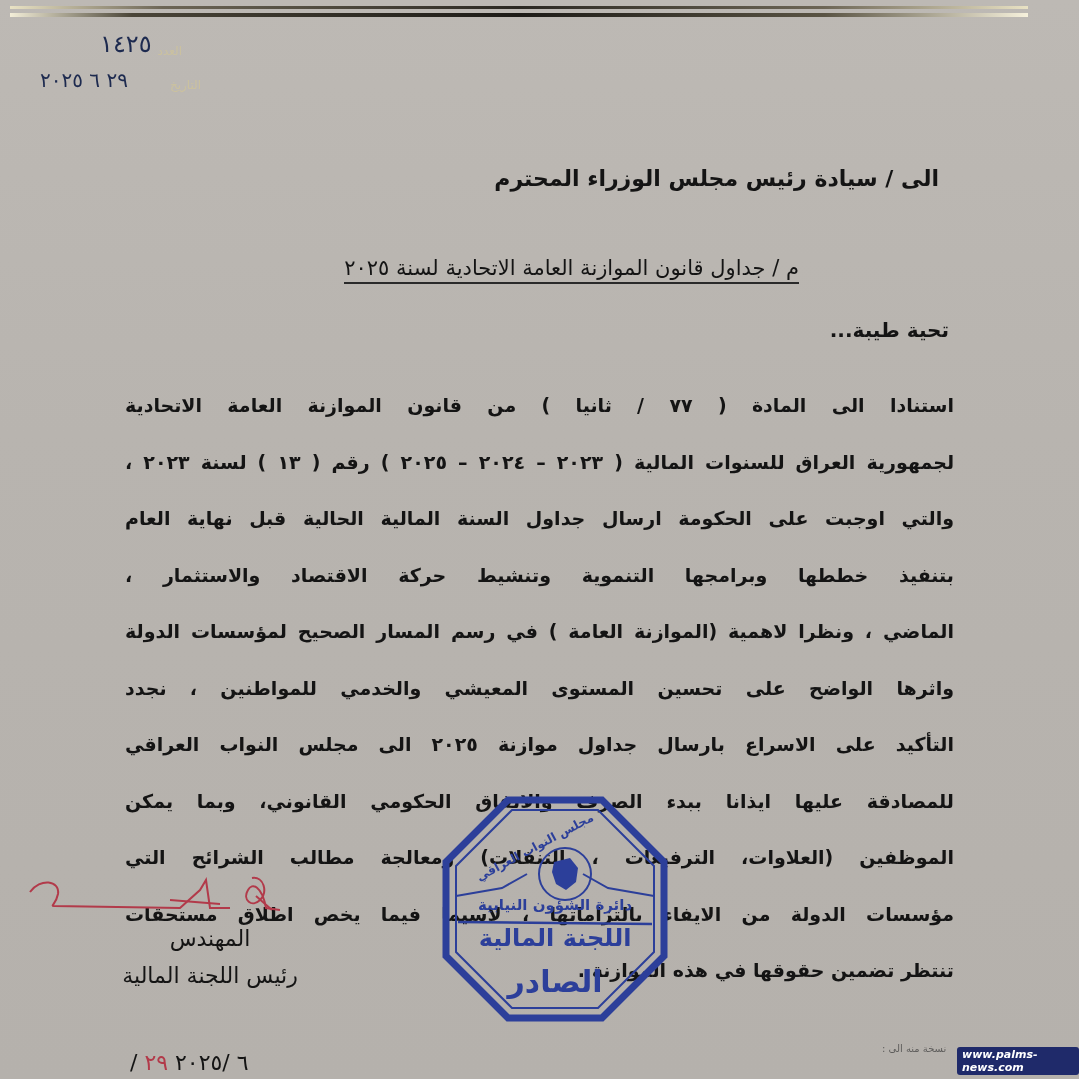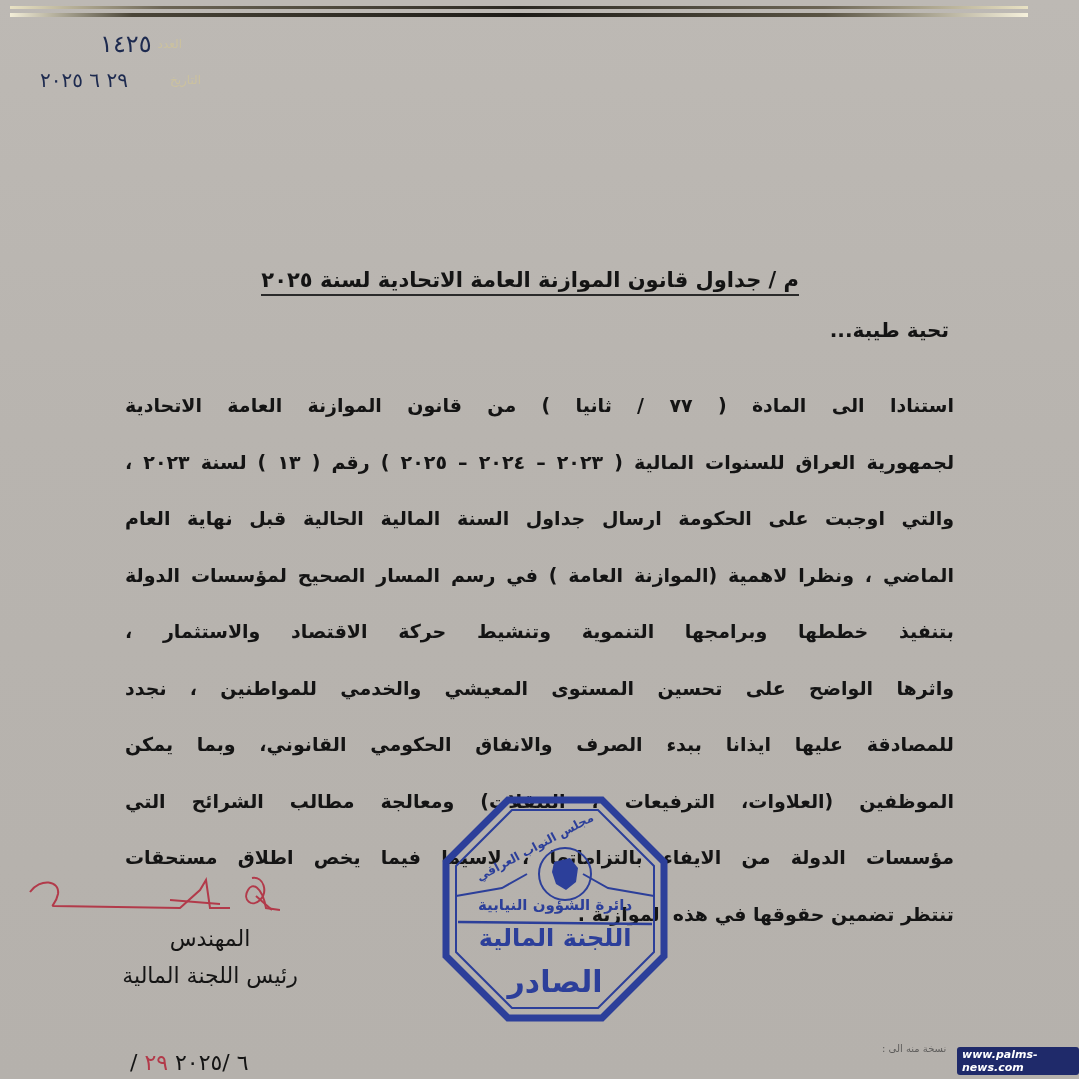--- a/index.html
+++ b/index.html
@@ -17,34 +17,34 @@
   }
   .header-rule .line1 {
     position: absolute; left: 0; top: 0; width: 100%; height: 3px;
     background: linear-gradient(90deg, #e9e2c4 0%, #6d6656 15%, #2b2822 50%, #6d6656 80%, #e9e2c4 100%);
   }
   .header-rule .line2 {
     position: absolute; left: 0; top: 7px; width: 100%; height: 4px;
     background: linear-gradient(90deg, #f3eed8 0%, #4a4538 12%, #1d1b17 50%, #5a5444 80%, #f6f1dc 100%);
   }
   .ref-block { position: absolute; left: 40px; top: 30px; width: 200px; height: 70px; }
-  .ref-row { position: absolute; display: flex; align-items: center; direction: rtl; }
+  .ref-row { position: absolute; display: flex; align-items: flex-end; direction: rtl; }
   .ref-row.num { left: 60px; top: 0; }
   .ref-row.date { left: 0; top: 38px; gap: 36px; }
   .ref-label { color: #cfc49a; font-size: 12px; margin-left: 6px; opacity: 0.8; }
   .ref-hand { color: #1d2a4f; font-size: 24px; font-family: "DejaVu Serif", serif; letter-spacing: 2px; }
   .ref-hand.small { font-size: 20px; }
 
   .addressee {
     position: absolute; right: 140px; top: 166px; direction: rtl;
     font-size: 22px; font-weight: bold; color: #141414;
   }
   .subject {
-    position: absolute; right: 280px; top: 268px; direction: rtl;
-    font-size: 21px; font-weight: bold; color: #141414;
+    position: absolute; right: 280px; top: 256px; direction: rtl;
+    font-size: 21px; font-weight: normal; color: #141414;
     border-bottom: 2px solid #2a2a2a; padding-bottom: 2px;
   }
   .greeting {
     position: absolute; right: 130px; top: 318px; direction: rtl;
     font-size: 20px; font-weight: bold; color: #141414;
   }
   .body-text {
     position: absolute; right: 125px; left: 125px; top: 366px; direction: rtl;
     font-size: 19px; font-weight: bold; color: #141414; line-height: 34.5px;
     text-align: justify;
@@ -96,32 +96,34 @@
     <div class="ref-row num">
       <span class="ref-label">العدد</span>
       <span class="ref-hand">١٤٢٥</span>
     </div>
     <div class="ref-row date">
       <span class="ref-label">التاريخ</span>
       <span class="ref-hand small">٢٩ ٦ ٢٠٢٥</span>
     </div>
   </div>
 
+  <div class="addressee">الى / سيادة رئيس مجلس الوزراء المحترم</div>
 
   <div class="subject">م / جداول قانون الموازنة العامة الاتحادية لسنة ٢٠٢٥</div>
 
   <div class="greeting">تحية طيبة...</div>
 
   <div class="body-text">
     <span class="line">استنادا الى المادة ( ٧٧ / ثانيا ) من قانون الموازنة العامة الاتحادية</span>
     <span class="line">لجمهورية العراق للسنوات المالية ( ٢٠٢٣ – ٢٠٢٤ – ٢٠٢٥ ) رقم ( ١٣ ) لسنة ٢٠٢٣ ،</span>
     <span class="line">والتي اوجبت على الحكومة ارسال جداول السنة المالية الحالية قبل نهاية العام</span>
+    <span class="line">بتنفيذ خططها وبرامجها التنموية وتنشيط حركة الاقتصاد والاستثمار ،</span>
     <span class="line">الماضي ، ونظرا لاهمية (الموازنة العامة ) في رسم المسار الصحيح لمؤسسات الدولة</span>
-    <span class="line">بتنفيذ خططها وبرامجها التنموية وتنشيط حركة الاقتصاد والاستثمار ،</span>
     <span class="line">واثرها الواضح على تحسين المستوى المعيشي والخدمي للمواطنين ، نجدد</span>
+    <span class="line">التأكيد على الاسراع بارسال جداول موازنة ٢٠٢٥ الى مجلس النواب العراقي</span>
     <span class="line">للمصادقة عليها ايذانا ببدء الصرف والانفاق الحكومي القانوني، وبما يمكن</span>
     <span class="line">الموظفين (العلاوات، الترفيعات ، التنقلات) ومعالجة مطالب الشرائح التي</span>
     <span class="line">مؤسسات الدولة من الايفاء بالتزاماتها ، لاسيما فيما يخص اطلاق مستحقات</span>
     <span class="line last">تنتظر تضمين حقوقها في هذه الموازنة .</span>
   </div>
 
   <div class="stamp">
     <svg width="226" height="226" viewBox="0 0 226 226">
       <polygon points="66,4 160,4 222,66 222,160 160,222 66,222 4,160 4,66" fill="none" stroke="#2c3f9a" stroke-width="7"></polygon>
       <polygon points="70,14 156,14 212,70 212,156 156,212 70,212 14,156 14,70" fill="none" stroke="#2c3f9a" stroke-width="2"></polygon>

